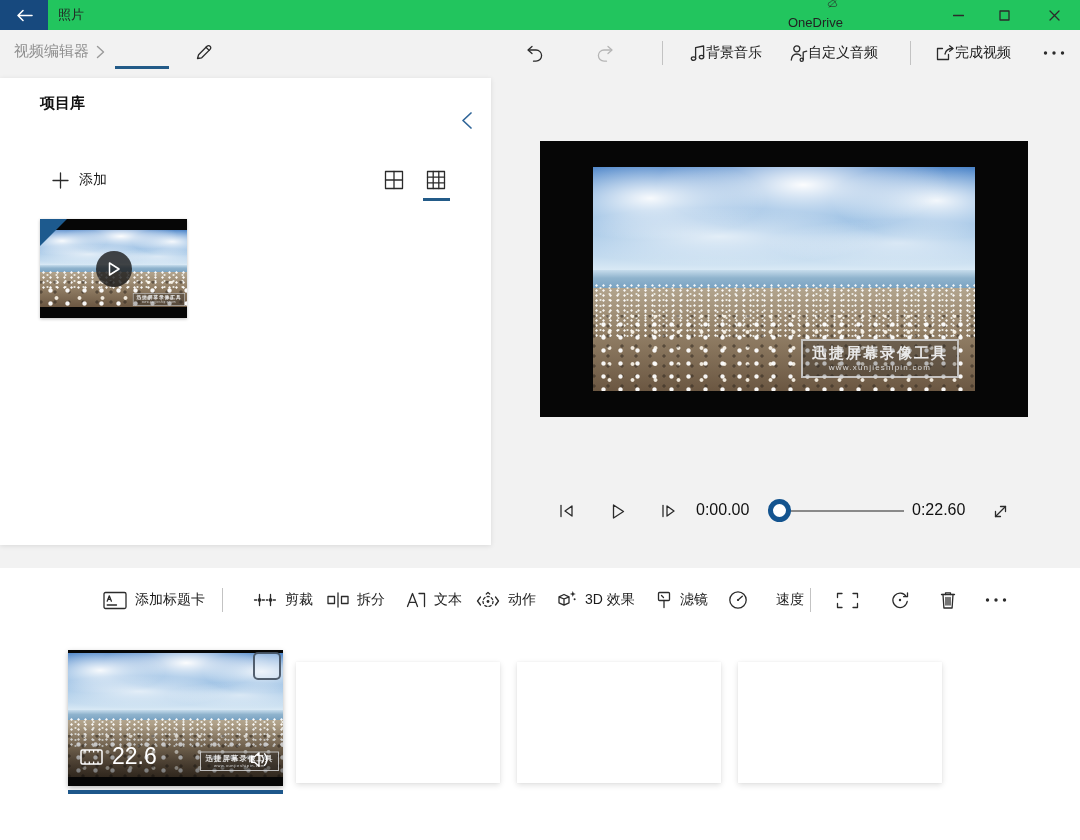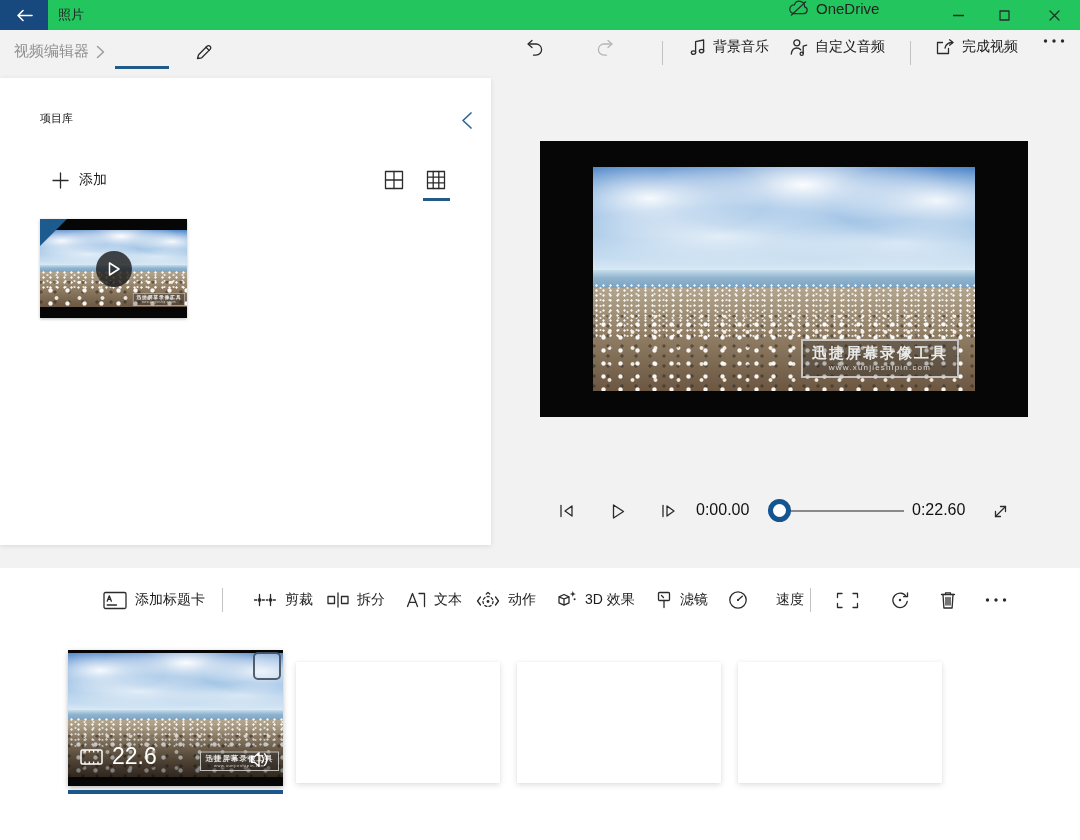--- a/index.html
+++ b/index.html
@@ -13,39 +13,39 @@
   }
   svg { display:block; }
   .st { fill:none; stroke:#2b2b2b; stroke-width:1.3; stroke-linecap:round; stroke-linejoin:round; }
   button { background:transparent; border:none; font-family:inherit; color:inherit; cursor:default; padding:0; }
 
   
   .titlebar { position:absolute; left:0; top:0; width:1080px; height:30px; background:#22c55e; }
   .back-btn { position:absolute; left:0; top:0; width:48px; height:30px; background:#17497E;
               display:flex; align-items:center; justify-content:center; }
   .app-title { position:absolute; left:58px; top:0; height:30px; display:flex; align-items:center; font-size:13px; color:#222; }
-  .onedrive { position:absolute; left:788px; top:0; height:30px; display:flex; align-items:flex-start; gap:7px; font-size:15px; color:#222; }
+  .onedrive { position:absolute; left:788px; top:0; height:30px; display:flex; align-items:flex-end; gap:7px; font-size:13px; color:#222;flex-direction:column; }
   .win-btn { position:absolute; top:0; width:46px; height:30px; display:flex; align-items:center; justify-content:center; }
   .win-min { left:935px; } .win-max { left:981px; } .win-close { left:1029px; width:51px; }
 
   
   .cmdbar { position:absolute; left:4px; top:30px; width:1080px; height:48px; background:#f2f2f2; }
   .bc-root { position:absolute; left:10px; top:12px; font-size:15px; color:#8f8f8f; }
   .bc-sep  { position:absolute; left:92px; top:15px; }
   .bc-current { position:absolute; left:112px; top:12px; font-size:15px; color:#111;margin-top:40px; }
   .tab-underline { position:absolute; left:111px; top:36px; width:54px; height:3px; background:#235B88; }
   .rename-btn { position:absolute; left:188px; top:10px; width:24px; height:24px; display:flex; align-items:center; justify-content:center; }
-  .cmd-btn { position:absolute; top:8px; height:30px; display:flex; align-items:flex-start; gap:7px; font-size:14px; color:#1b1b1b; }
+  .cmd-btn { position:absolute; top:8px; height:30px; display:flex; align-items:center; font-size:14px; color:#1b1b1b; }
   .vdiv { position:absolute; top:11px; width:1px; height:24px; background:#c3c3c3; }
   .disabled .st { stroke:#b5b5b5; }
 
   
   .library-panel { position:absolute; left:0; top:78px; width:491px; height:467px; background:#fff;
                    box-shadow:0 1px 5px rgba(0,0,0,0.10); }
-  .lib-title { position:absolute; left:40px; top:33px; font-size:11px; font-weight:normal; color:#111; }
+  .lib-title { position:absolute; left:40px; top:16px; font-size:15px; font-weight:bold; color:#111; }
   .collapse-btn { position:absolute; left:452px; top:28px; width:28px; height:28px; display:flex; align-items:center; justify-content:center; }
   .add-btn { position:absolute; left:52px; top:88px; height:28px; display:flex; align-items:center; gap:10px; font-size:14px; color:#1b1b1b; }
   .view-btn { position:absolute; top:90px; width:24px; height:24px; display:flex; align-items:center; justify-content:center; }
   .view-large { left:382px; } .view-small { left:424px; }
   .view-underline { position:absolute; left:423px; top:120px; width:27px; height:3px; background:#235B88; }
 
   .thumb-card { position:absolute; left:40px; top:141px; width:147px; height:99px; background:#060606;
                 box-shadow:0 1px 3px rgba(0,0,0,0.25); }
   .thumb-media { position:absolute; left:0; top:11px; right:0; bottom:11px; overflow:hidden; }
   .corner-fold { position:absolute; left:0; top:0; width:27px; height:27px; background:#1D5A8E;

